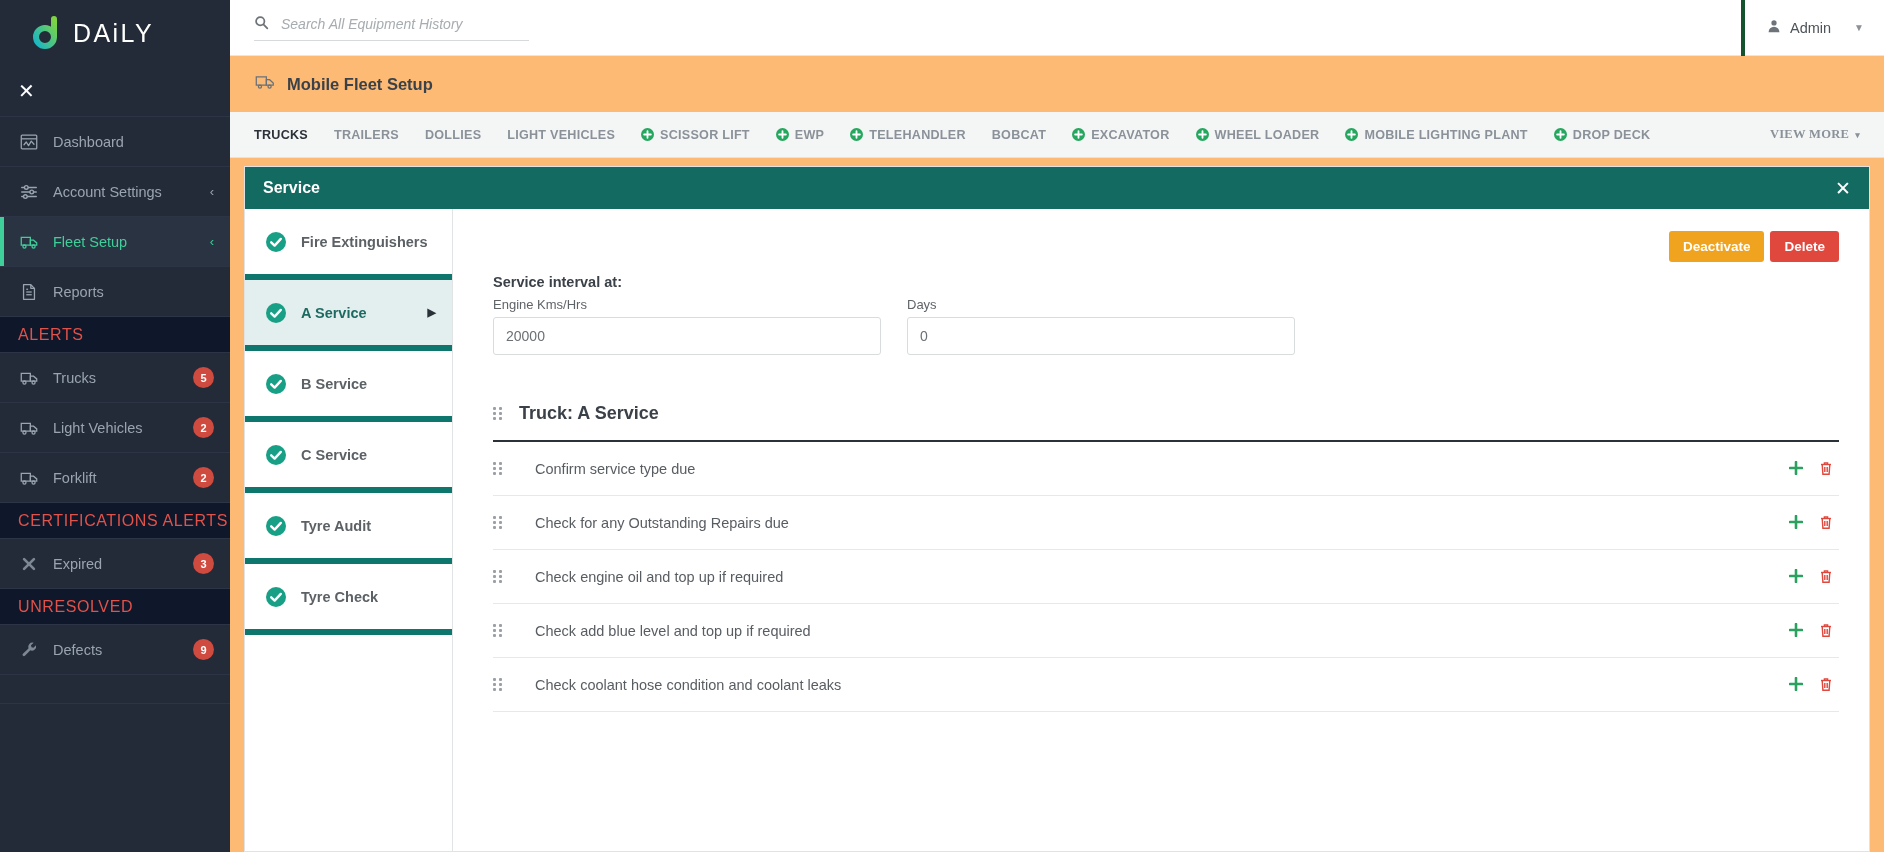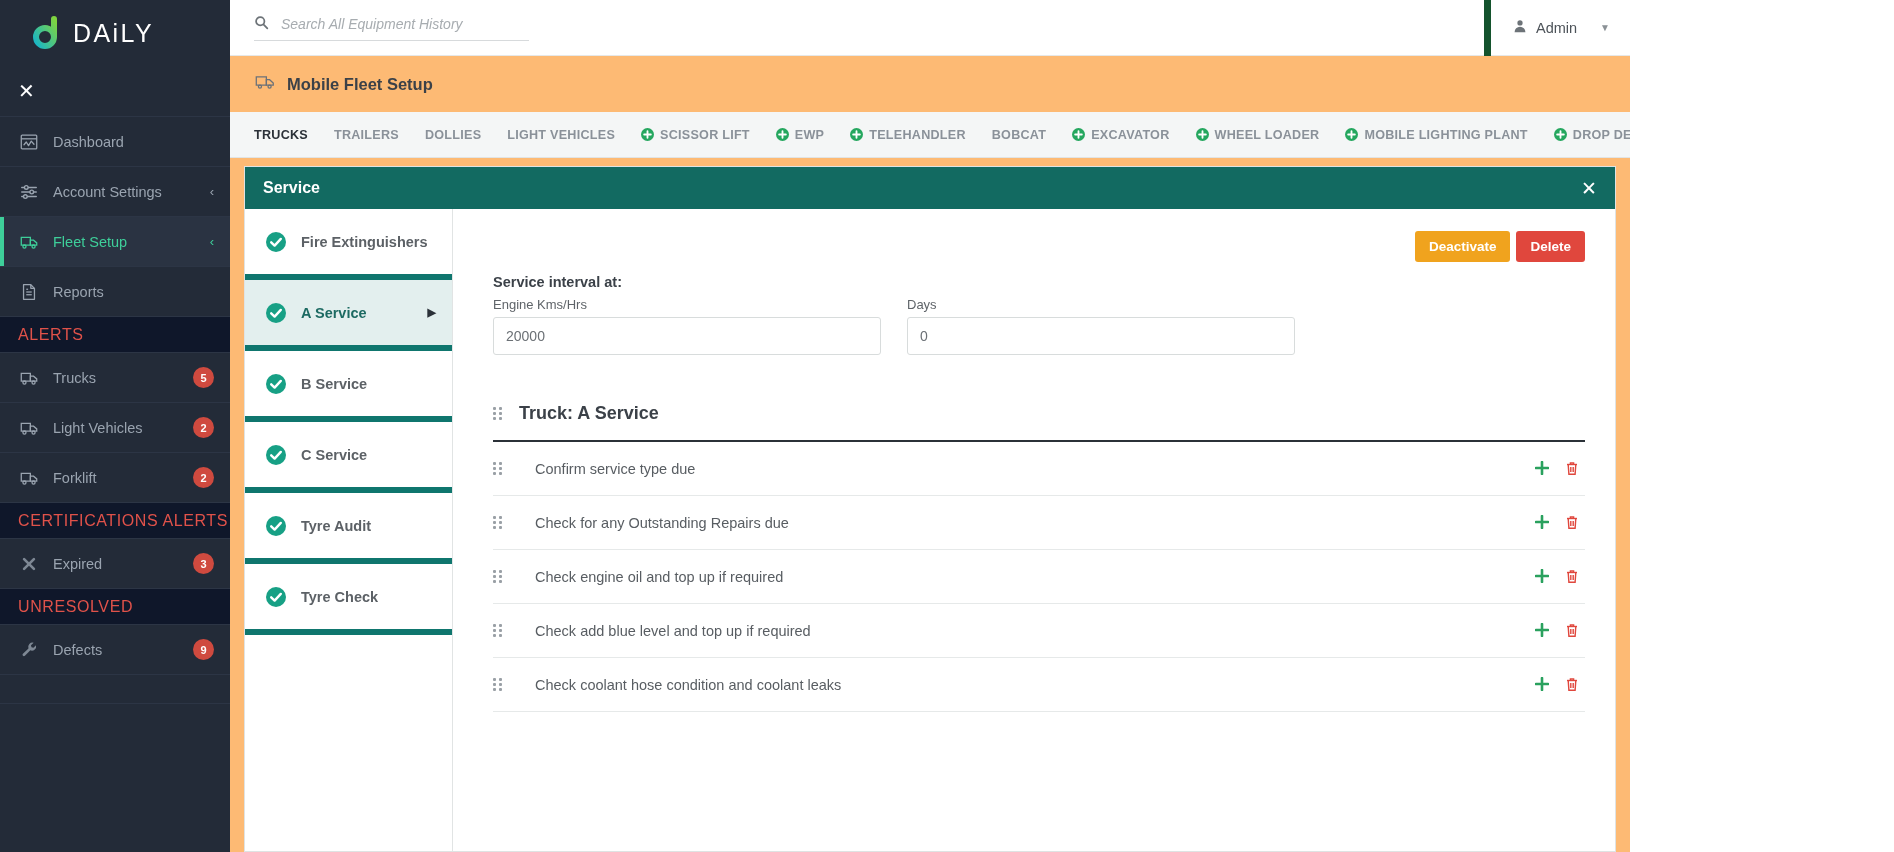--- a/index.html
+++ b/index.html
@@ -2,21 +2,21 @@
 <html><head>
 <meta charset="utf-8">
 <style>
   * { box-sizing: border-box; margin: 0; padding: 0; }
   html, body {
     width: 1894px; height: 852px;
     font-family: "Liberation Sans", sans-serif;
     background: #ffffff;
     overflow: hidden;
   }
-  .app { position: relative; width: 1630px; height: 852px; display: flex; }
+  .app { position: relative; width: 1884px; height: 852px; display: flex; }
 
   
   .sidebar {
     width: 230px; height: 852px;
     background: #232b38;
     flex: 0 0 230px;
     overflow: hidden;
     position: relative;
   }
   .brand {
@@ -82,21 +82,21 @@
   .search-input {
     border: none; outline: none; flex: 1;
     font-size: 14px; font-style: italic; color: #8b9196;
     font-family: "Liberation Sans", sans-serif; background: transparent;
   }
   .search-input::placeholder { color: #a7acb0; font-style: italic; }
   .topbar-spacer { flex: 1; }
   .user-box {
     display: flex; align-items: center; gap: 9px;
     padding: 0 20px 0 22px; height: 56px;
-    border-left: 7px solid #14532d; color: #4d5359; font-size: 14.5px;
+    border-left: 4px solid #14532d; color: #4d5359; font-size: 14.5px;
     cursor: pointer;
   }
   .user-caret { color: #8b9196; font-size: 10px; margin-left: 14px; }
 
   .page-head {
     height: 56px; display: flex; align-items: center; gap: 11px;
     padding-left: 24px; flex: 0 0 56px;
   }
   .page-title { font-size: 16.5px; font-weight: bold; color: #3b4148; }
 

